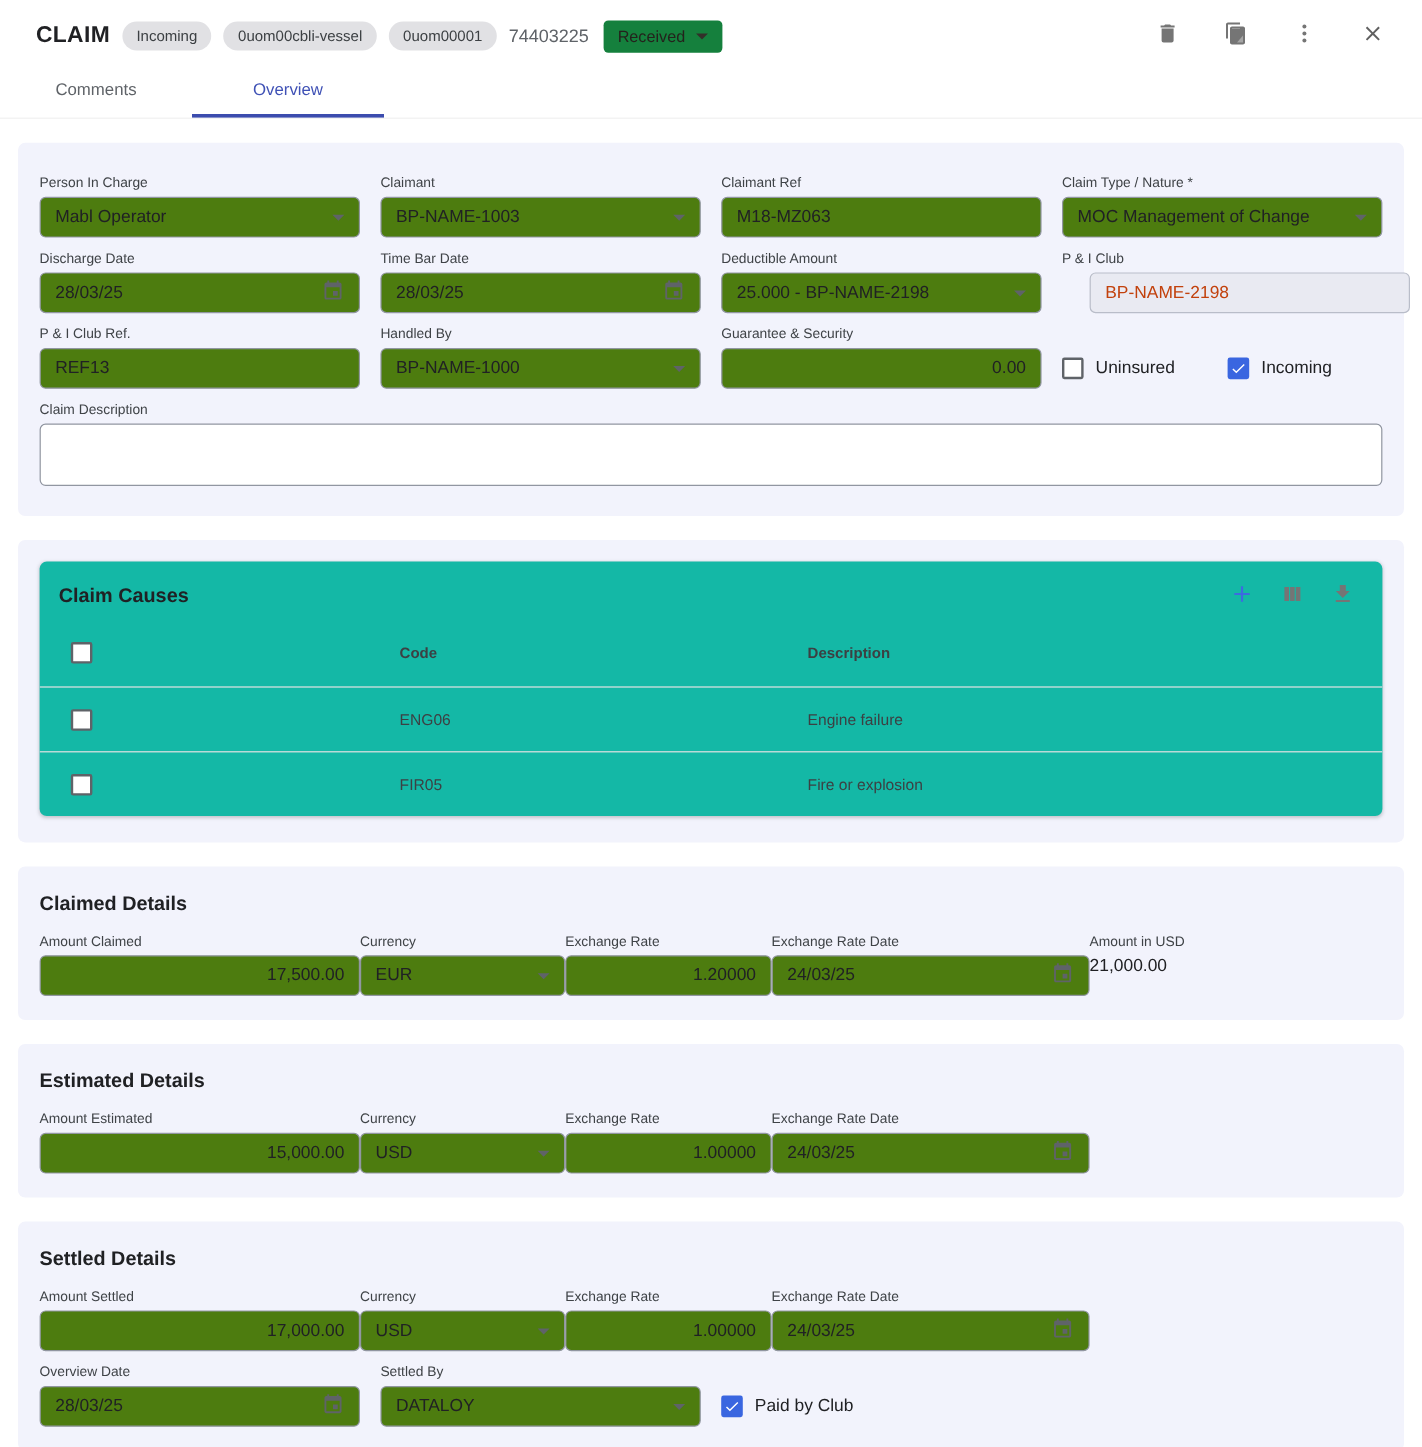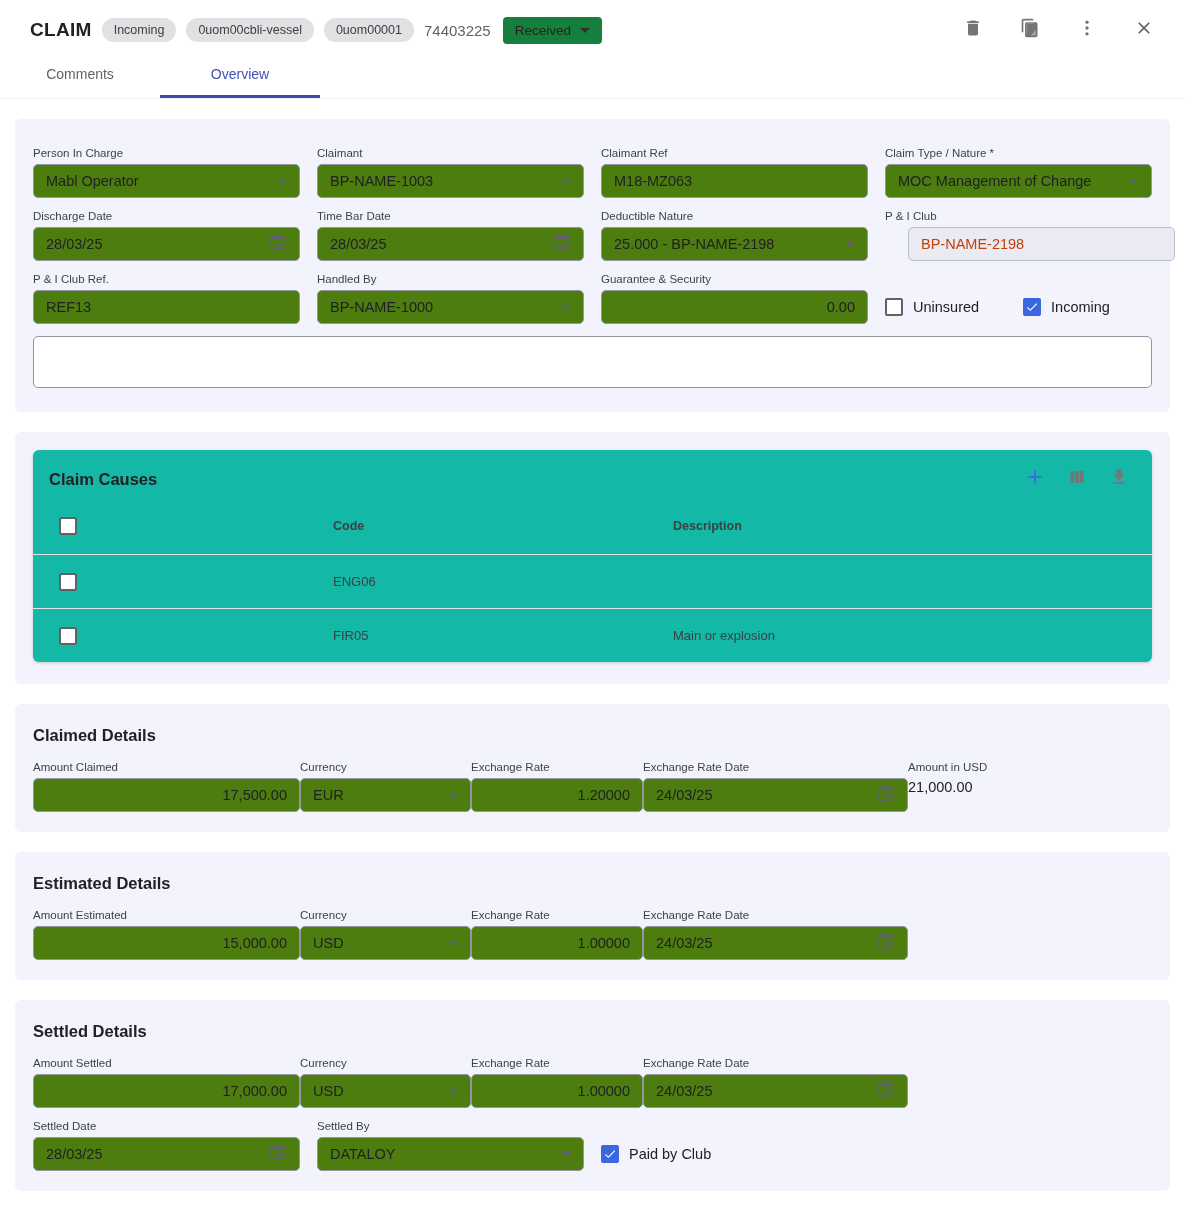--- a/index.html
+++ b/index.html
@@ -161,21 +161,21 @@
     <div class="field">
       <span class="field-label">Time Bar Date</span>
       <div class="control date">
         <span class="val">28/03/25</span>
         <span><svg width="19" height="19" viewBox="0 0 24 24">
               <path d="M17 12h-5v5h5v-5zM16 1v2H8V1H6v2H5c-1.11 0-1.99.9-1.99 2L3 19c0 1.1.89 2 2 2h14c1.1 0 2-.9 2-2V5c0-1.1-.9-2-2-2h-1V1h-2zm3 18H5V8h14v11z"></path>
             </svg></span>
       </div>
     </div>
     <div class="field">
-      <span class="field-label">Deductible Nature</span>
+      <span class="field-label">Deductible Amount</span>
       <div class="control">
         <span class="val">25.000 - BP-NAME-2198</span>
         <span class="dd-caret"></span>
       </div>
     </div>
     <div class="field">
       <span class="field-label">P &amp; I Club</span>
       <div class="control disabled">
         <span class="val">BP-NAME-2198</span>
       </div>
@@ -208,20 +208,21 @@
             <svg width="14" height="14" viewBox="0 0 24 24">
               <path d="M9 16.17 4.83 12l-1.42 1.41L9 19 21 7l-1.41-1.41z"></path>
             </svg>
           </span>
         <span class="check-label">Incoming</span>
       </span>
     </div>
   </div>
 
   <div class="desc-wrap">
+    <span class="field-label">Claim Description</span>
     <textarea class="textarea" style=""></textarea>
   </div>
 </div>
 
 <div class="section causes">
   <div class="card">
     <div class="card-head">
       <span class="card-title">Claim Causes</span>
       <span class="card-tools">
         <span class="tool-btn add">
@@ -250,27 +251,28 @@
           <span class="checkbox"></span>
         </span>
         <span>Code</span>
         <span>Description</span>
       </div>
       <div class="crow">
         <span class="cb-cell">
           <span class="checkbox"></span>
         </span>
         <span>ENG06</span>
+        <span>Engine failure</span>
       </div>
       <div class="crow">
         <span class="cb-cell">
           <span class="checkbox"></span>
         </span>
         <span>FIR05</span>
-        <span>Main or explosion</span>
+        <span>Fire or explosion</span>
       </div>
     </div>
   </div>
 </div>
 
 <div class="section">
   <div class="section-title">Claimed Details</div>
   <div class="grid-fin">
     <div class="field">
       <span class="field-label">Amount Claimed</span>
@@ -358,21 +360,21 @@
         <span class="val">24/03/25</span>
         <span><svg width="19" height="19" viewBox="0 0 24 24">
               <path d="M17 12h-5v5h5v-5zM16 1v2H8V1H6v2H5c-1.11 0-1.99.9-1.99 2L3 19c0 1.1.89 2 2 2h14c1.1 0 2-.9 2-2V5c0-1.1-.9-2-2-2h-1V1h-2zm3 18H5V8h14v11z"></path>
             </svg></span>
       </div>
     </div>
     <div></div>
   </div>
   <div class="grid4">
     <div class="field">
-      <span class="field-label">Settled Date</span>
+      <span class="field-label">Overview Date</span>
       <div class="control date">
         <span class="val">28/03/25</span>
         <span><svg width="19" height="19" viewBox="0 0 24 24">
               <path d="M17 12h-5v5h5v-5zM16 1v2H8V1H6v2H5c-1.11 0-1.99.9-1.99 2L3 19c0 1.1.89 2 2 2h14c1.1 0 2-.9 2-2V5c0-1.1-.9-2-2-2h-1V1h-2zm3 18H5V8h14v11z"></path>
             </svg></span>
       </div>
     </div>
     <div class="field">
       <span class="field-label">Settled By</span>
       <div class="control">

